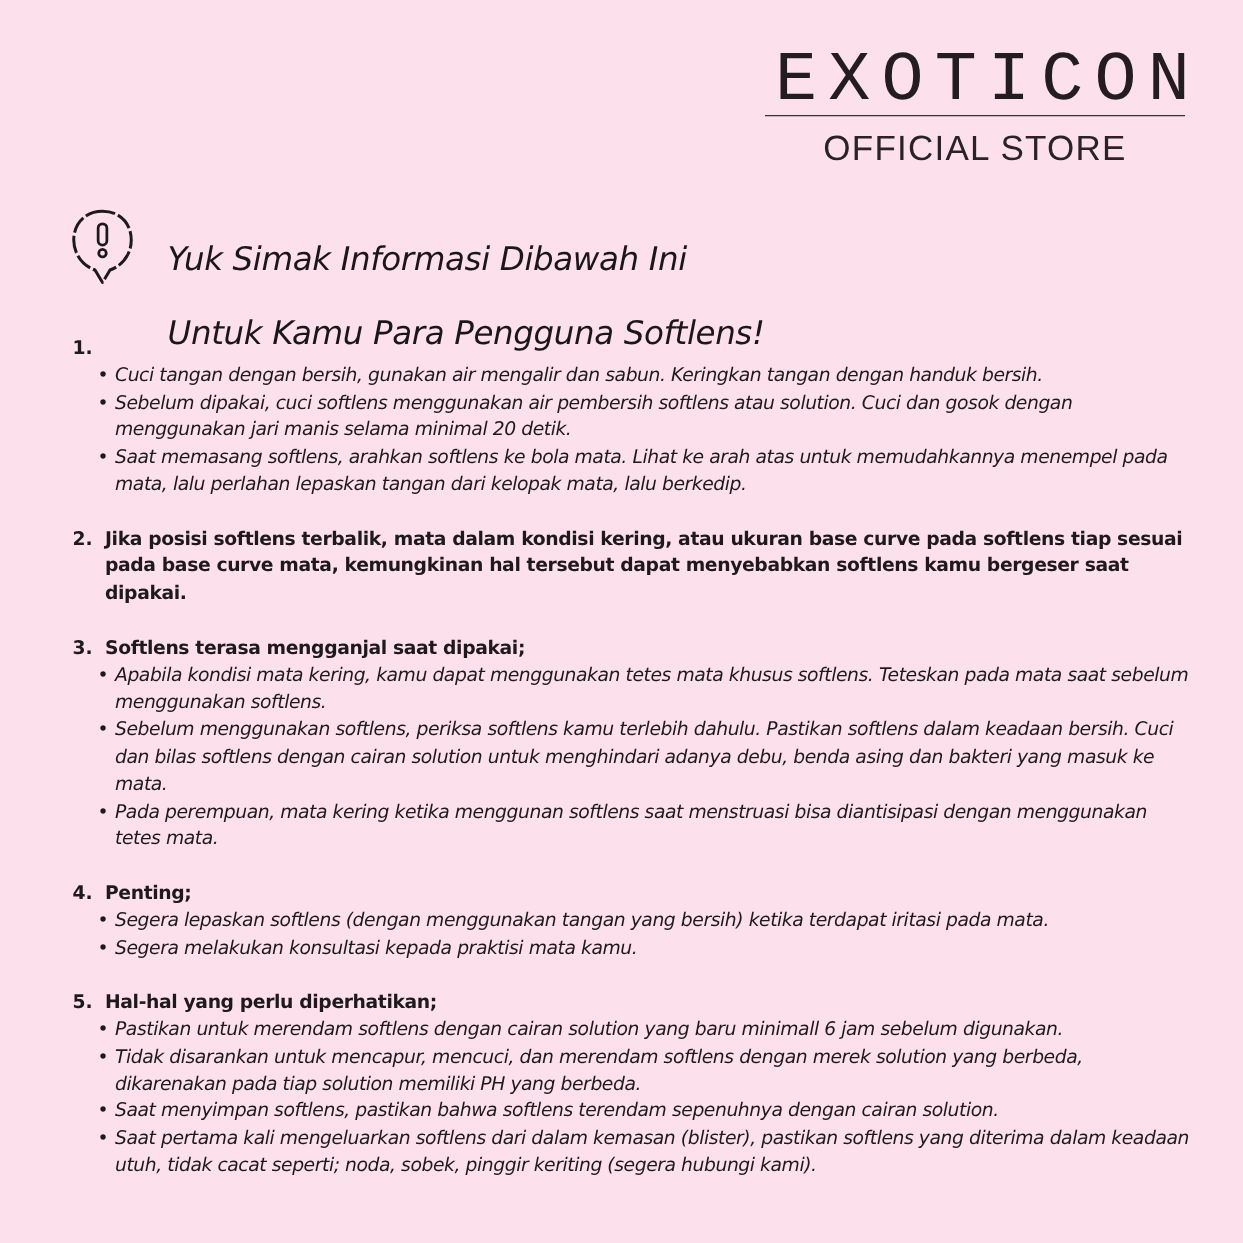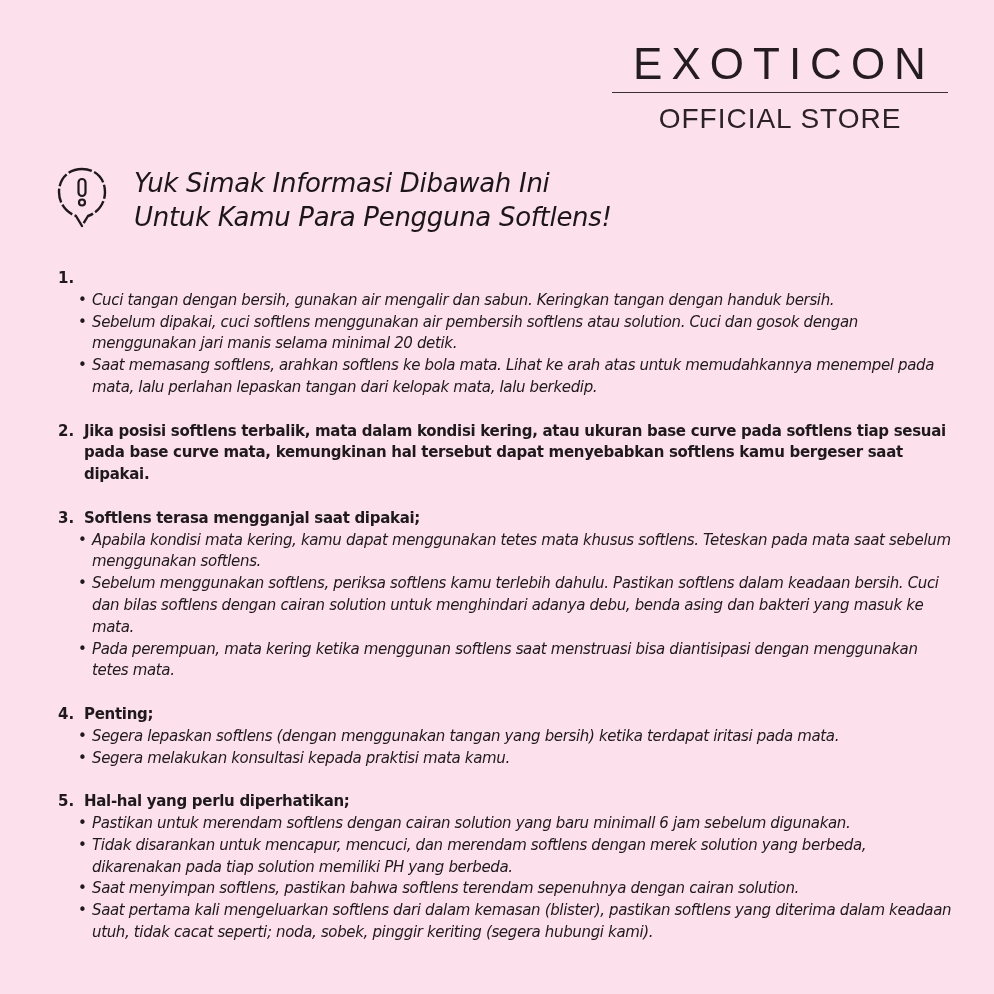--- a/index.html
+++ b/index.html
@@ -8,43 +8,43 @@
     background: #fce0ec;
     color: #1e1a1c;
     position: relative;
     font-family: "DejaVu Sans", sans-serif;
   }
   .brand {
     position: absolute; left: 612px; top: 38px; width: 336px;
     text-align: center;
   }
   .brand-name {
-    font-family: Liberation Sans, sans-serif;
-    font-size: 44px; letter-spacing: 9px; line-height: 52px;
+    font-family: Liberation Mono, monospace;
+    font-size: 56px; letter-spacing: 9px; line-height: 52px;
     color: #231c20; padding-left: 8px;
   }
   .brand-rule {
     height: 0; border-top: 1.5px solid #3a3034; margin: 2px 0 6px 0;
   }
   .brand-sub {
     font-family: "Liberation Sans", sans-serif;
     font-size: 28px; font-weight: 300; letter-spacing: 1px;
     line-height: 40px; color: #2a2226;
   }
   .headline {
     position: absolute; left: 56px; top: 166px;
     display: flex; align-items: flex-start;
   }
   .alert-icon { width: 52px; height: 76px; margin-right: 26px; }
   .headline-text {
     font-family: "DejaVu Sans", sans-serif;
     font-size: 26px; line-height: 34px; color: #1b1719;
     font-style: italic; letter-spacing: -0.3px;
   }
-  .headline-text div { white-space: nowrap; }
+  .headline-text div { white-space: nowrap; margin-top: 25px; }
   .content {
     position: absolute; left: 58px; top: 268px; width: 900px;
     font-family: "DejaVu Sans", sans-serif;
     font-size: 15px; line-height: 21.8px; color: #1e1a1c;
   }
   .section { margin-bottom: 21.8px; }
   .sec-title {
     font-weight: bold; display: flex; white-space: nowrap;
   }
   .sec-num { width: 26px; flex: 0 0 26px; }

